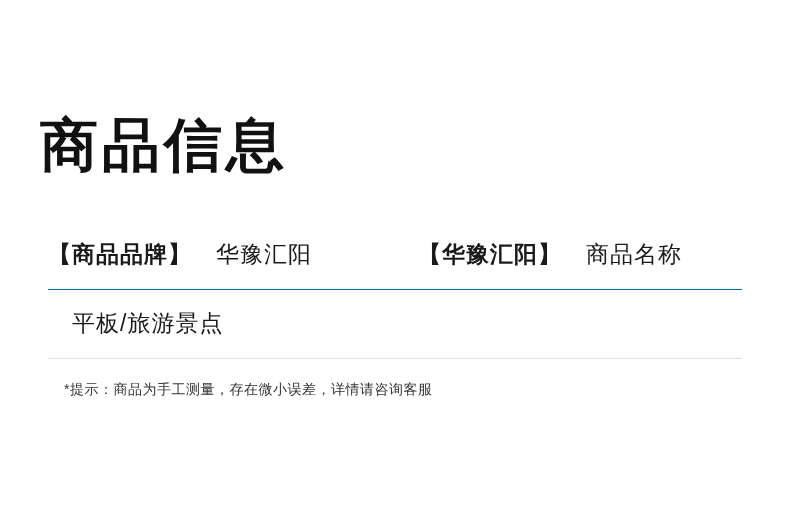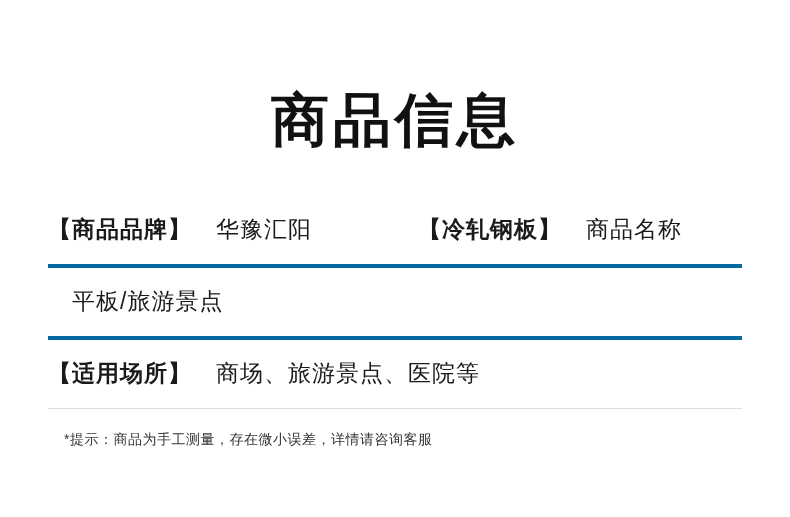--- a/index.html
+++ b/index.html
@@ -16,39 +16,38 @@
   }
   .page {
     position: relative;
     width: 790px;
     height: 517px;
     background: #ffffff;
     box-sizing: border-box;
     padding: 36px 40px 20px 40px;
   }
   .title-block {
-    text-align: center;
-    margin-top: 52px;
+    margin-top: 77px;
     margin-bottom: 44px;
   }
   .title {
     font-size: 58px;
     font-weight: bold;
     letter-spacing: 4px;
     color: #111111;
     line-height: 1.1;
   }
   .spec-list {
     margin: 0 8px;
   }
   .spec-row {
     display: flex;
     align-items: center;
     height: 68px;
-    border-bottom: 4px solid #0369a1;
+    border-bottom: 1px solid #0369a1;
     font-size: 23px;
     color: #1a1a1a;
   }
   .spec-row:last-of-type {
     border-bottom: 1px solid #dddddd;
   }
   .cell {
     display: flex;
     align-items: baseline;
     white-space: nowrap;
@@ -84,35 +83,29 @@
   </div>
 
   <div class="spec-list">
 
     <div class="spec-row">
       <div class="cell first">
         <span class="label">【商品品牌】</span>
         <span class="value">华豫汇阳</span>
       </div>
       <div class="cell">
-        <span class="label">【冷轧钢板】</span>
+        <span class="label">【华豫汇阳】</span>
         <span class="value">商品名称</span>
       </div>
     </div>
 
     <div class="spec-row">
       <div class="cell first">
         <span class="value">平板/旅游景点</span>
       </div>
     </div>
 
-    <div class="spec-row">
-      <div class="cell first">
-        <span class="label">【适用场所】</span>
-        <span class="value">商场、旅游景点、医院等</span>
-      </div>
-    </div>
 
   </div>
 
   <div class="note">*提示：商品为手工测量，存在微小误差，详情请咨询客服</div>
 
 </div>
 
 </body></html>

